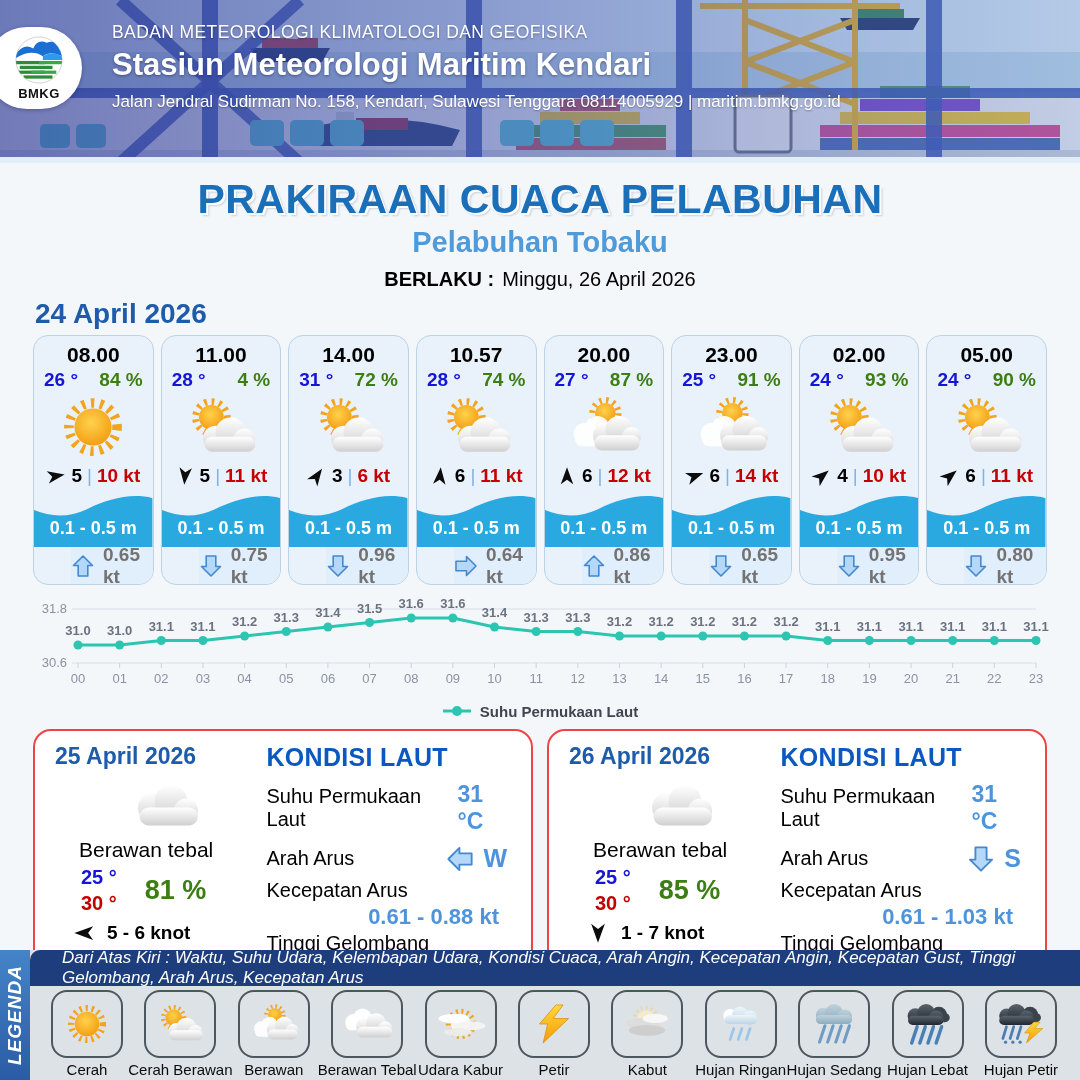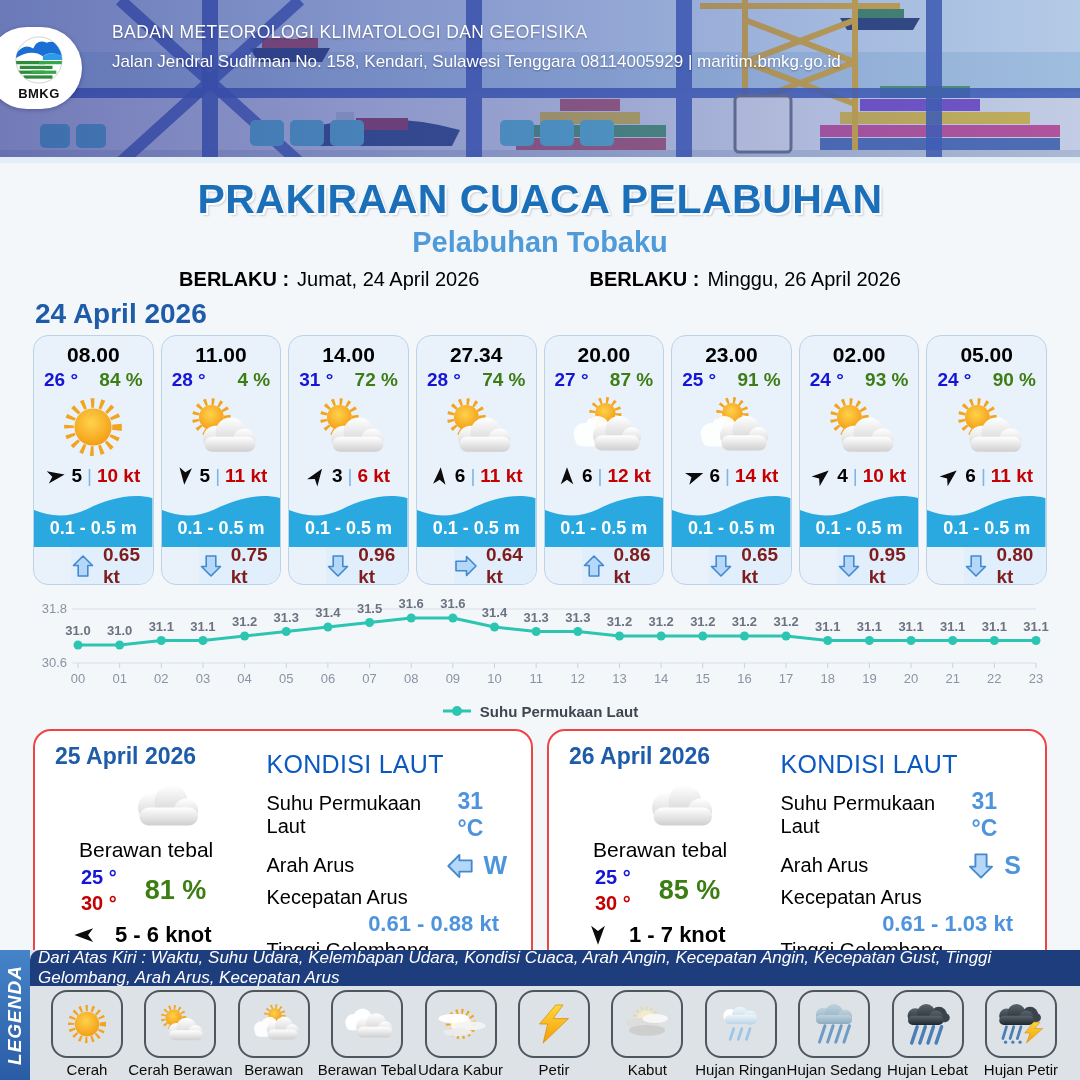--- a/index.html
+++ b/index.html
@@ -37,62 +37,62 @@
   .c-icon { height:76px; display:flex; align-items:center; justify-content:center; }
   .c-icon svg { width:88px; height:62px; }
   .c-wind { display:flex; align-items:center; justify-content:center; gap:5px; font-size:19px; font-weight:bold; height:26px; }
   .dart { width:20px; height:20px; flex:none; }
   .c-sep { color:#7cb3e8; font-weight:normal; }
   .c-gust { color:#c40000; }
   .waveband { position:relative; margin-top:auto; height:62px; }
   .waveband svg { position:absolute; inset:0; width:100%; height:100%; }
   .waveband span { position:absolute; left:0; right:0; top:30px; text-align:center; color:#fff; font-size:18px; font-weight:bold; }
   .c-curr { height:37px; display:flex; align-items:center; justify-content:center; gap:8px;
-            color:#7f1d1d; font-size:19px; font-weight:bold; background:#e1eefb;margin-left:37px; }
+            color:#737373; font-size:19px; font-weight:bold; background:#e1eefb;margin-left:37px; }
   .blockarrow { width:24px; height:24px; flex:none; }
 
   
   .chartwrap { margin:4px 26px 0 26px; }
   .chartwrap svg.chart { width:100%; height:112px; display:block; }
   .chart-legend { display:flex; align-items:center; justify-content:center; gap:8px; font-size:15px; color:#3f4650; font-weight:bold; height:20px; }
 
   
   .days { display:flex; gap:14px; margin:8px 33px 0 33px; height:250px; }
   .day { flex:1; background:#fff; border:2px solid #ef4444; border-radius:18px; padding:12px 18px 12px 20px; display:flex; }
   .d-left { width:44%; display:flex; flex-direction:column; }
   .d-date { font-size:23px; font-weight:bold; color:#1e5caa; }
   .d-icon { height:74px; display:flex; align-items:center; justify-content:center; }
   .d-icon svg { width:100px; height:66px; }
   .d-cond { font-size:21px; color:#000; margin:2px 0 2px 24px; }
   .d-temps { display:flex; align-items:center; margin-left:26px; }
   .d-tcol { display:flex; flex-direction:column; font-size:20px; font-weight:bold; line-height:26px; }
   .d-tmin { color:#1515d8; } .d-tmax { color:#c40000; }
   .d-hum { color:#3c7d14; font-size:27px; font-weight:bold; margin-left:28px; }
-  .d-wind { display:flex; align-items:center; gap:20px; font-size:22px; font-weight:bold; margin:6px 0 0 18px; }
+  .d-wind { display:flex; align-items:center; gap:12px; font-size:19px; font-weight:bold; margin:6px 0 0 18px; }
   .d-wind .dart { width:22px; height:22px; }
   .d-gust { color:#c40000; font-size:21px; font-weight:bold; margin:5px 0 0 48px; }
   .d-right { flex:1; padding-left:10px; display:flex; flex-direction:column; }
-  .sea-title { font-size:25px; font-weight:normal; color:#0a58c0; letter-spacing:.3px; margin-top:7px; }
+  .sea-title { font-size:25px; font-weight:bold; color:#0a58c0; letter-spacing:.3px; margin-top:0; }
   .sea-row { display:flex; justify-content:space-between; align-items:center; margin-top:9px; }
   .sea-lab { font-size:20px; color:#000; }
   .sea-val { font-size:23px; font-weight:bold; color:#4e94dd; }
   .sea-dir { display:flex; align-items:center; gap:9px; font-size:25px; font-weight:bold; color:#4e94dd; padding-right:6px; }
   .sea-dir .blockarrow { width:28px; height:28px; }
   .sea-speed { text-align:right; font-size:22px; font-weight:bold; color:#4e94dd; margin-top:2px; padding-right:14px; }
   .sea-wavebox { position:relative; align-self:flex-end; width:158px; height:60px; margin-top:4px; }
   .sea-wavebox svg { position:absolute; inset:0; width:100%; height:100%; }
   .sea-wavebox span { position:absolute; left:0; right:0; top:29px; text-align:center; color:#fff; font-size:19px; font-weight:bold; }
 
   
   .legend { position:absolute; left:0; right:0; bottom:0; height:130px; background:#dde2e7; }
   .leg-strip { position:absolute; left:0; top:0; bottom:0; width:30px; background:linear-gradient(180deg,#4584c9,#2a5ca5); z-index:2;
                display:flex; align-items:center; justify-content:center; }
   .leg-strip span { transform:rotate(-90deg); white-space:nowrap; color:#fff; font-weight:bold; font-style:italic; font-size:19px; letter-spacing:1px; }
   .leg-note { position:absolute; left:30px; right:0; top:0; height:36px; background:#1d3d7c; border-top-left-radius:10px;
-              display:flex; align-items:center; padding-left:8px; color:#fff; font-size:17px; font-style:italic; }
+              display:flex; align-items:center; padding-left:32px; color:#fff; font-size:17px; font-style:italic; }
   .leg-items { position:absolute; left:44px; right:16px; top:40px; bottom:2px; display:flex; justify-content:space-between; }
   .leg-item { display:flex; flex-direction:column; align-items:center; width:86px; }
   .leg-tile { width:72px; height:68px; border:2px solid #4e565e; border-radius:16px; display:flex; align-items:center; justify-content:center; }
   .leg-tile svg { width:58px; height:44px; }
   .leg-lab { font-size:15px; color:#0b0b0b; margin-top:3px; white-space:nowrap; }
 </style>
 </head>
 <body>
 
 <svg width="0" height="0" style="position:absolute" aria-hidden="true">
@@ -373,29 +373,29 @@
             <rect x="26" y="27" width="24" height="3.4"></rect>
               <rect x="18" y="37" width="26" height="3.4"></rect>
           </g>
         </g>
       </svg>
       <div class="logo-txt">BMKG</div>
     </div>
 
     <div class="hdr-text">
       <div class="hdr-org">BADAN METEOROLOGI KLIMATOLOGI DAN GEOFISIKA</div>
+      <div class="hdr-station">Stasiun Meteorologi Maritim Kendari</div>
       <div class="hdr-addr">Jalan Jendral Sudirman No. 158, Kendari, Sulawesi Tenggara  08114005929 | maritim.bmkg.go.id</div>
     </div>
   </div>
 
   <div class="titleblock">
     <div class="main-title">PRAKIRAAN CUACA PELABUHAN</div>
     <div class="sub-title">Pelabuhan Tobaku</div>
     <div class="valid-row">
-      <div><b>BERLAKU :</b><span class="v">Jumat, 24 April 2026</span></div>
       <div><b>BERLAKU :</b><span class="v">Minggu, 26 April 2026</span></div>
     </div>
   </div>
 
   <div class="fc-date">24 April 2026</div>
   <div class="cards" id="forecast-cards">
     <div class="card">
       <div class="c-time">08.00</div>
       <div class="c-th">
         <span class="c-temp">26 °</span>
@@ -488,21 +488,21 @@
       </div>
       <div class="c-curr">
         <svg class="blockarrow" style="transform: rotate(180deg);">
             <use href="#icon-arrow-block"></use>
           </svg>
         <span>0.96 kt</span>
       </div>
     </div>
 
     <div class="card">
-      <div class="c-time">27.34</div>
+      <div class="c-time">10.57</div>
       <div class="c-th">
         <span class="c-temp">28 °</span>
         <span class="c-hum">74 %</span>
       </div>
       <div class="c-icon">
         <svg>
             <use href="#icon-cerah-berawan"></use>
           </svg>
       </div>
       <div class="c-wind">

